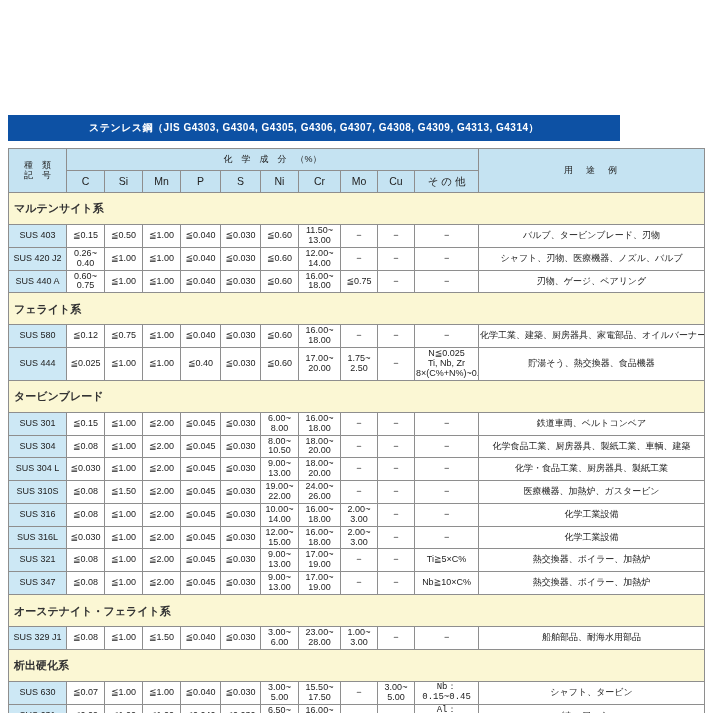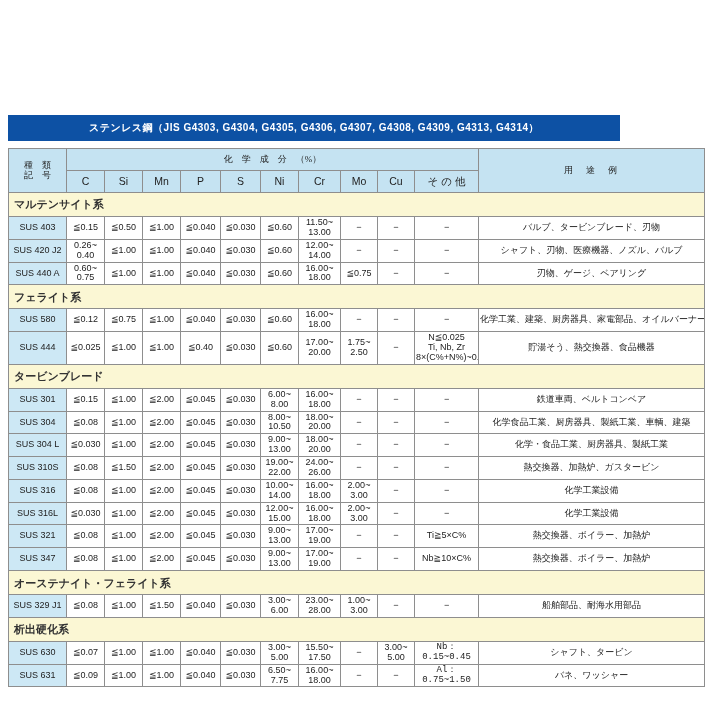--- a/index.html
+++ b/index.html
@@ -24,26 +24,26 @@
     width:697px;margin-top:7px;border-collapse:collapse;table-layout:fixed;
     border:1px solid var(--outer);
   }
   table.spec th, table.spec td{
     border:1px solid var(--grid);
     font-size:9px;line-height:1.1;vertical-align:middle;text-align:center;
     padding:1px 1px;overflow:hidden;
   }
   thead th{background:var(--head-bg);font-weight:normal;font-size:10.5px;}
   th.code-h{font-size:10.5px;}
-  th.chem-h{height:22px;font-size:10.5px;font-family:Liberation Serif, serif;}
+  th.chem-h{height:22px;font-size:10.5px;}
   th.usage-h{font-size:10.5px;letter-spacing:2px;}
   tr.elem-row th{height:22px;font-size:10.5px;}
   tr.section-row td{
     background:var(--section-bg);text-align:left;font-weight:bold;
-    font-size:11px;height:24px;padding-left:5px;color:#333;
+    font-size:11px;height:32px;padding-left:5px;color:#333;
   }
   tr.data-row{height:20px;}
   tr.data-row td{background:#ffffff;}
   td.code{
     background:var(--code-bg) !important;text-align:left;padding-left:5px;
     font-size:10.5px;white-space:nowrap;margin-left:24px;
   }
   td.chem{white-space:pre-line;}
   td.range{text-align:right;padding-right:3px;font-size:8.8px;line-height:1.05;margin-left:23px;}
   td.left2{text-align:left;padding-left:4px;font-size:8.8px;line-height:1.05;font-family:Liberation Mono, monospace;}
@@ -238,21 +238,21 @@
           <td class="chem">≦2.00</td>
           <td class="chem">≦0.045</td>
           <td class="chem">≦0.030</td>
           <td class="chem range">19.00~
 22.00</td>
           <td class="chem range">24.00~
 26.00</td>
           <td class="chem">−</td>
           <td class="chem">−</td>
           <td class="chem">−</td>
-          <td class="usage">熱交換器、加熱炉、ガスタービン</td>
+          <td class="usage">医療機器、加熱炉、ガスタービン</td>
         </tr>
         <tr class="data-row">
           <td class="code">SUS 316</td>
           <td class="chem">≦0.08</td>
           <td class="chem">≦1.00</td>
           <td class="chem">≦2.00</td>
           <td class="chem">≦0.045</td>
           <td class="chem">≦0.030</td>
           <td class="chem range">10.00~
 14.00</td>

